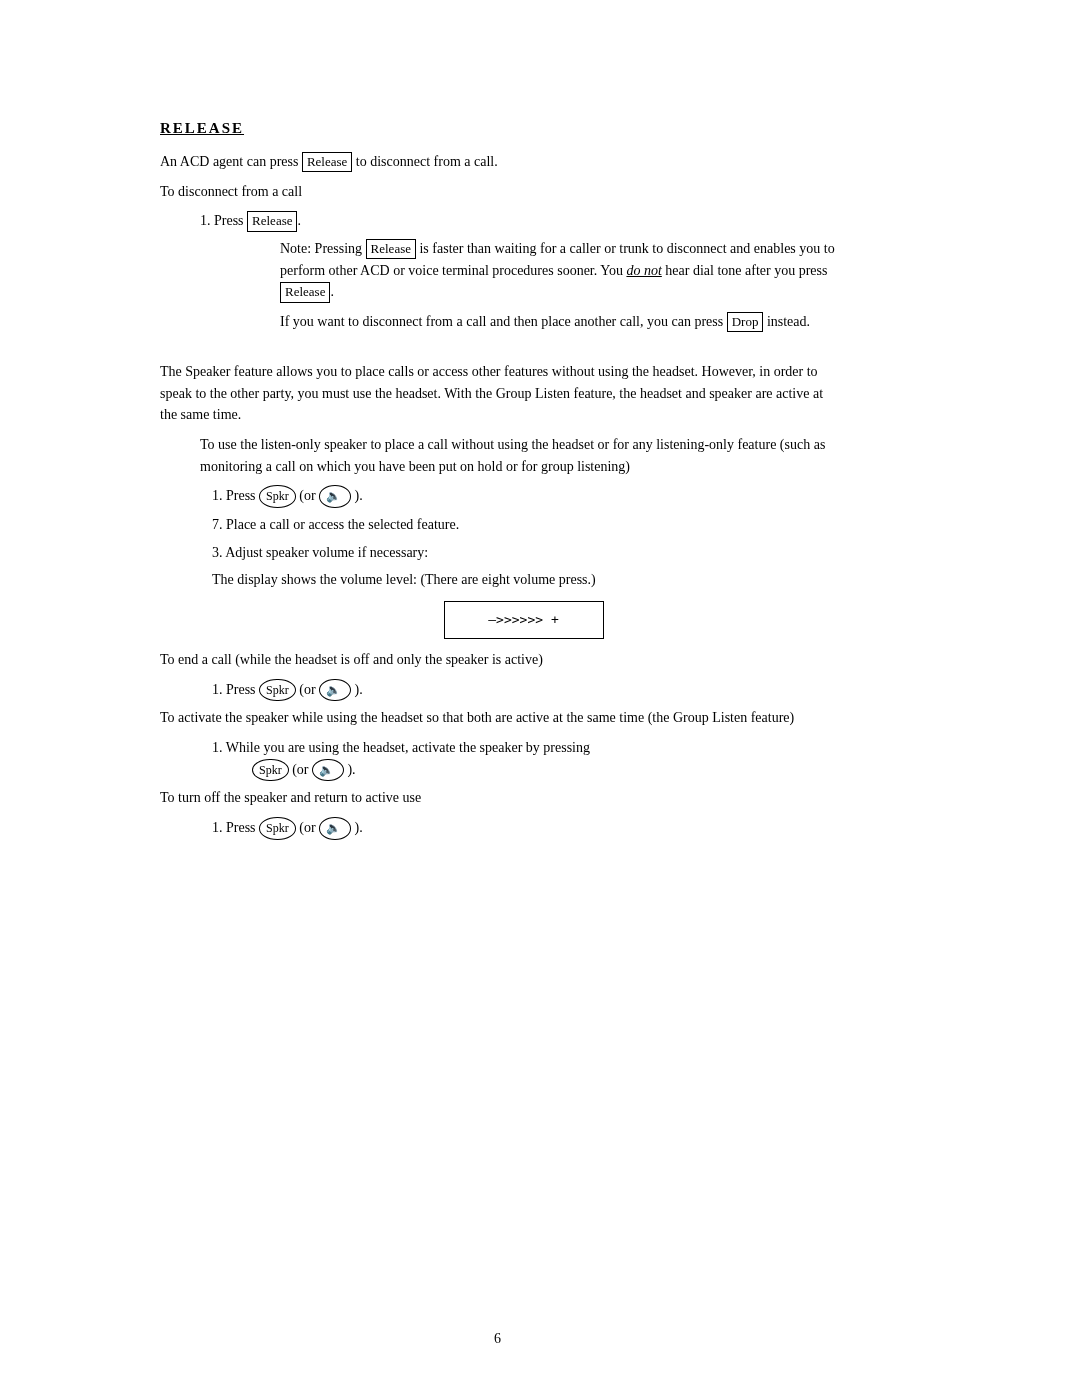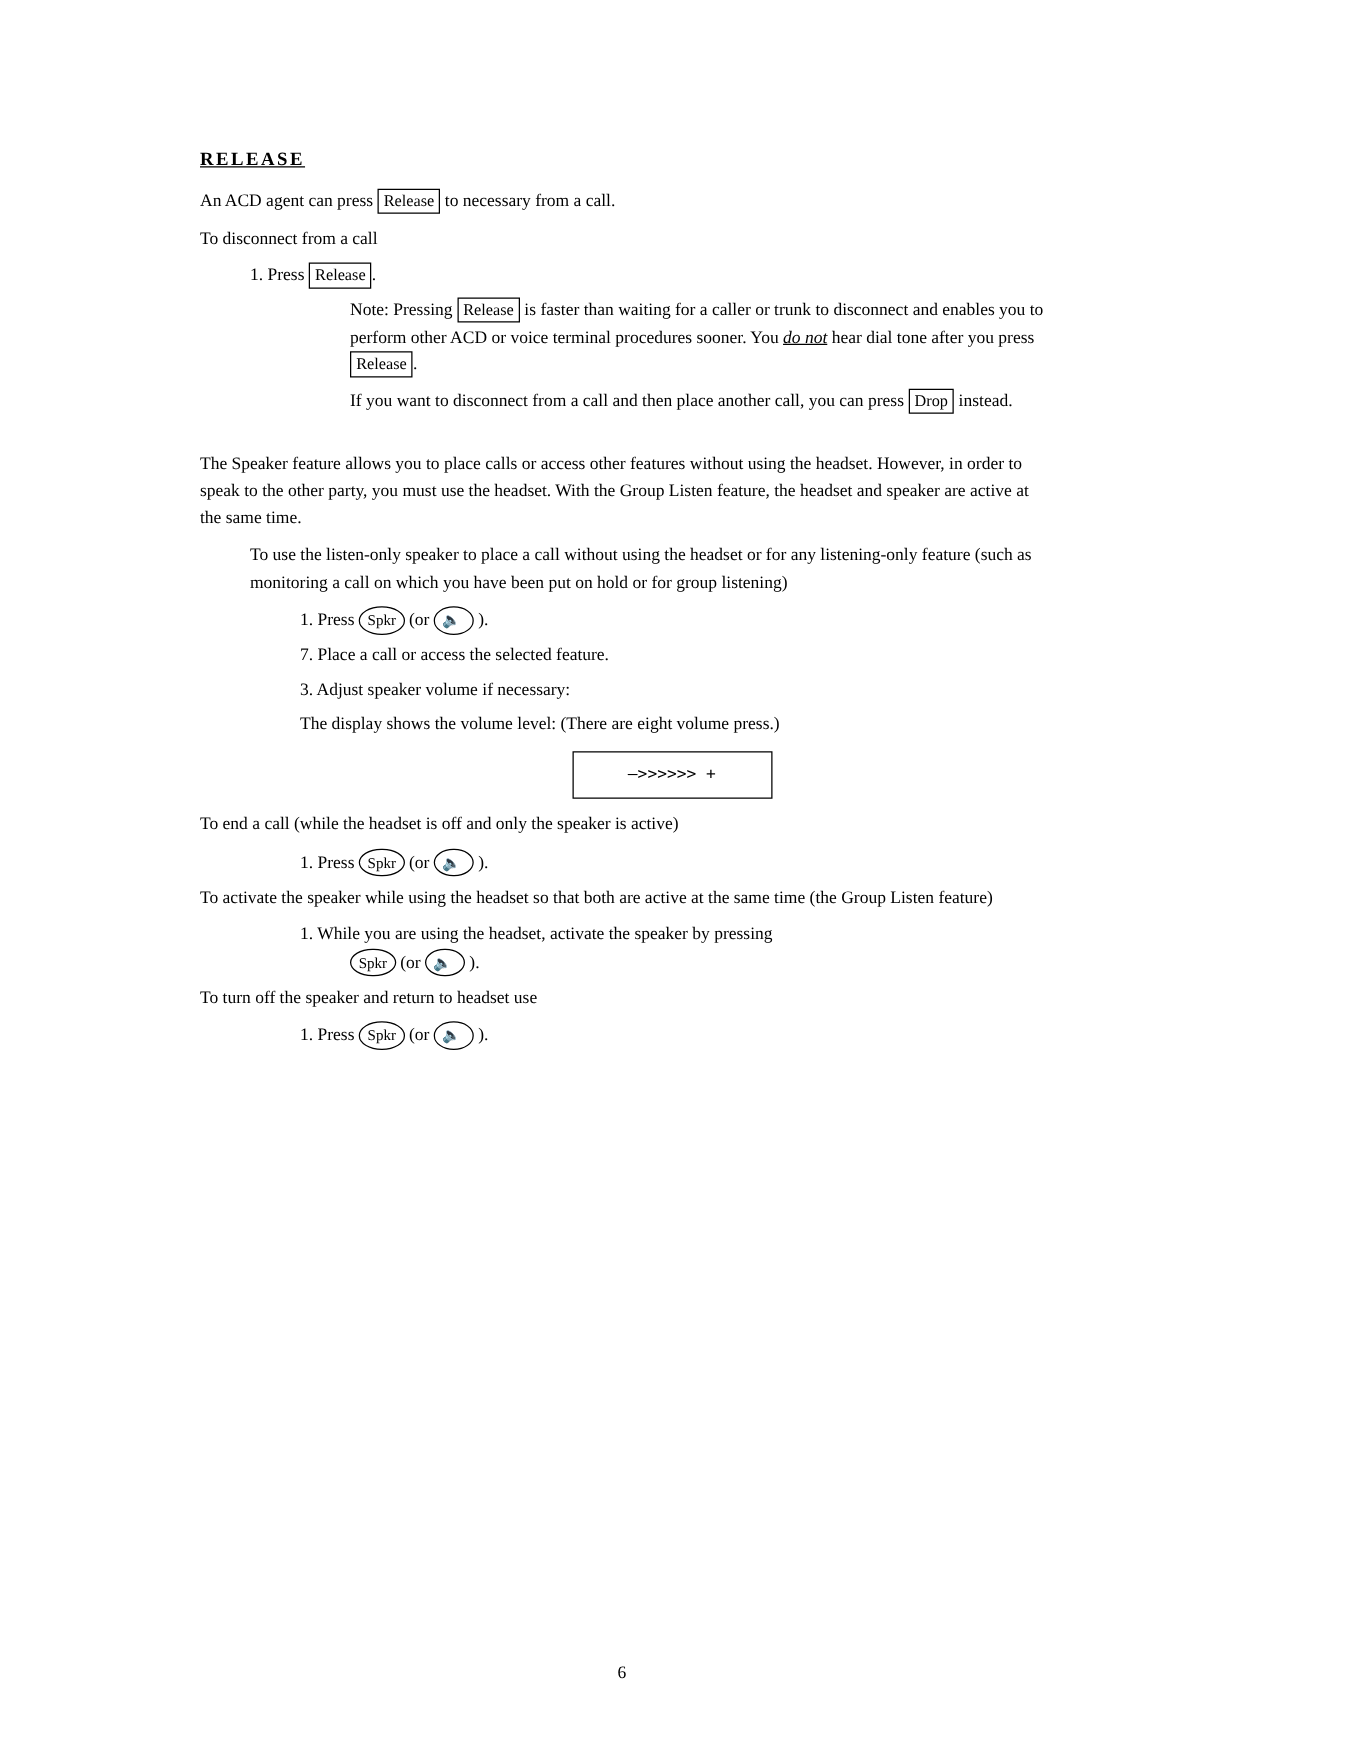--- a/index.html
+++ b/index.html
@@ -28,21 +28,21 @@
       margin-bottom: 14px;
     }
     .section-title-mixed {
       font-size: 15px;
       font-weight: bold;
       text-decoration: underline;
       margin-bottom: 14px;
     }
     .para { margin-bottom: 8px; line-height: 1.55; }
     .indent1 { margin-left: 40px; }
-    .indent2 { margin-left: 80px; }
+    .indent2 { margin-left: 52px; }
     .note-block { margin-left: 80px; margin-bottom: 8px; }
     .kbd {
       display: inline-block;
       border: 1px solid #000;
       padding: 0 4px;
       font-family: Times New Roman, Times, serif;
       font-size: 13px;
       line-height: 1.4;
     }
     .vol-display {
@@ -104,21 +104,21 @@
 <body>
 
 <div class="page">
 
   <div class="section">
     <div class="section-title">RELEASE</div>
 
     <div class="para">
       <span>An ACD agent can press</span>
       <span class="kbd">Release</span>
-      <span> to necessary from a call.</span>
+      <span> to disconnect from a call.</span>
     </div>
 
     <div class="para">
       <span>To disconnect from a call</span>
     </div>
 
     <div class="indent1">
       <div class="list-item">
         1. Press <span class="kbd">Release</span>.
       </div>
@@ -176,21 +176,21 @@
         1. While you are using the headset, activate the speaker by pressing<br>
         <span class="indent1" style="display:block;">
           <span class="spkr-btn">Spkr</span>
           (or
           <span class="spkr-btn">🔈&nbsp;</span>
           ).
         </span>
       </div>
     </div>
 
-    <div class="para">To turn off the speaker and return to headset use</div>
+    <div class="para">To turn off the speaker and return to active use</div>
     <div class="indent2">
       <div class="list-item">
         1. Press
         <span class="spkr-btn">Spkr</span>
         (or
         <span class="spkr-btn">🔈&nbsp;</span>
         ).
       </div>
     </div>
 

